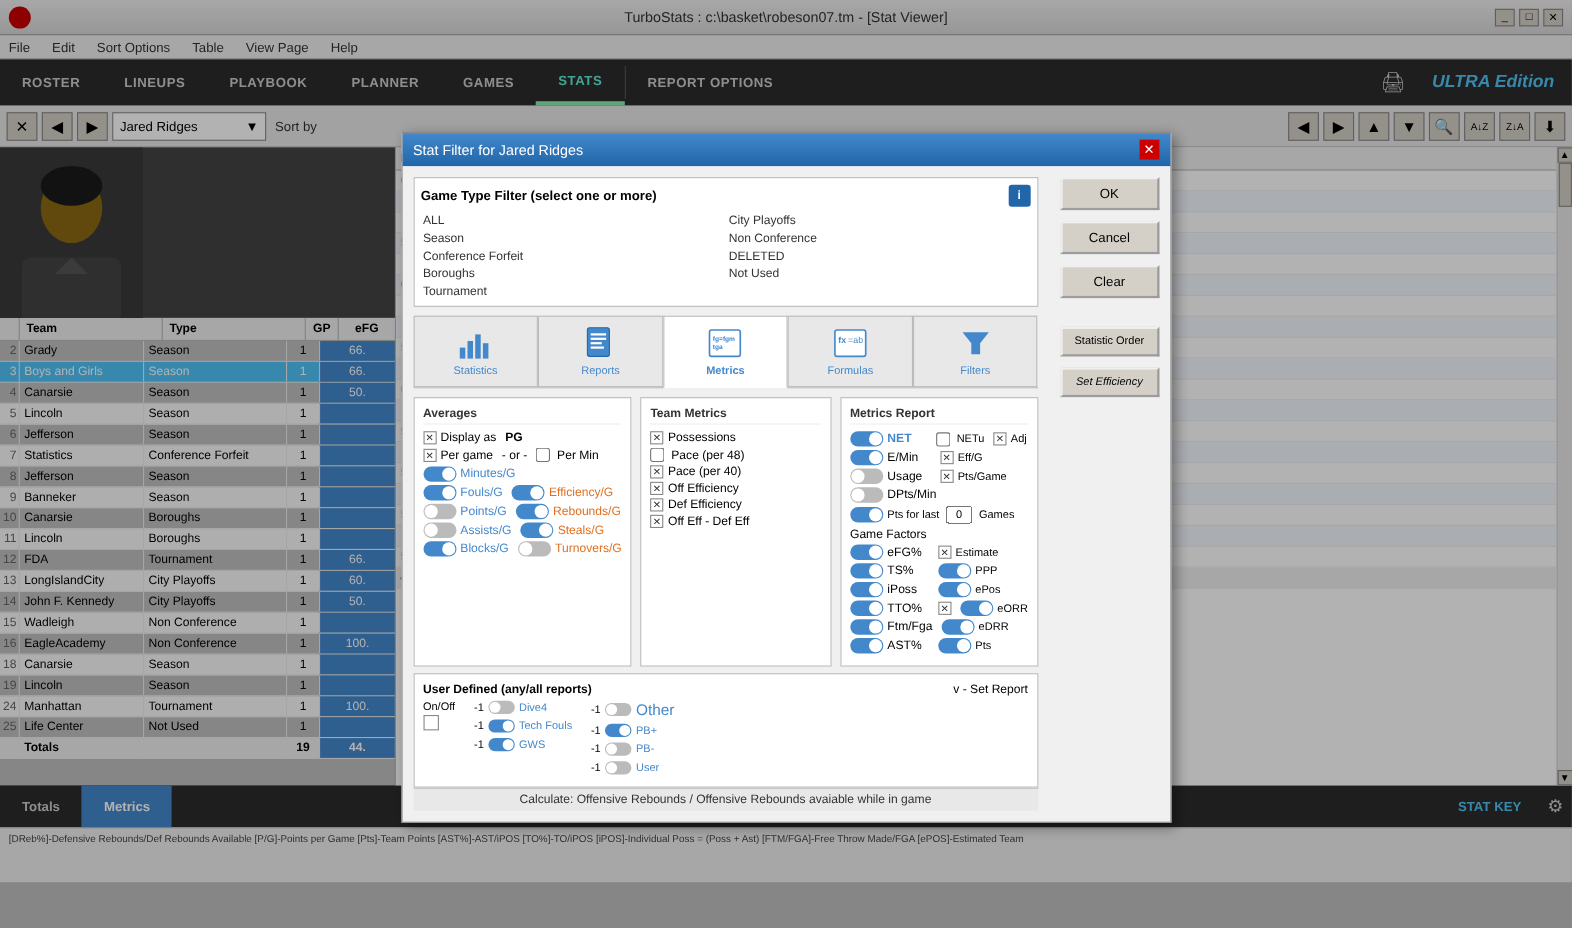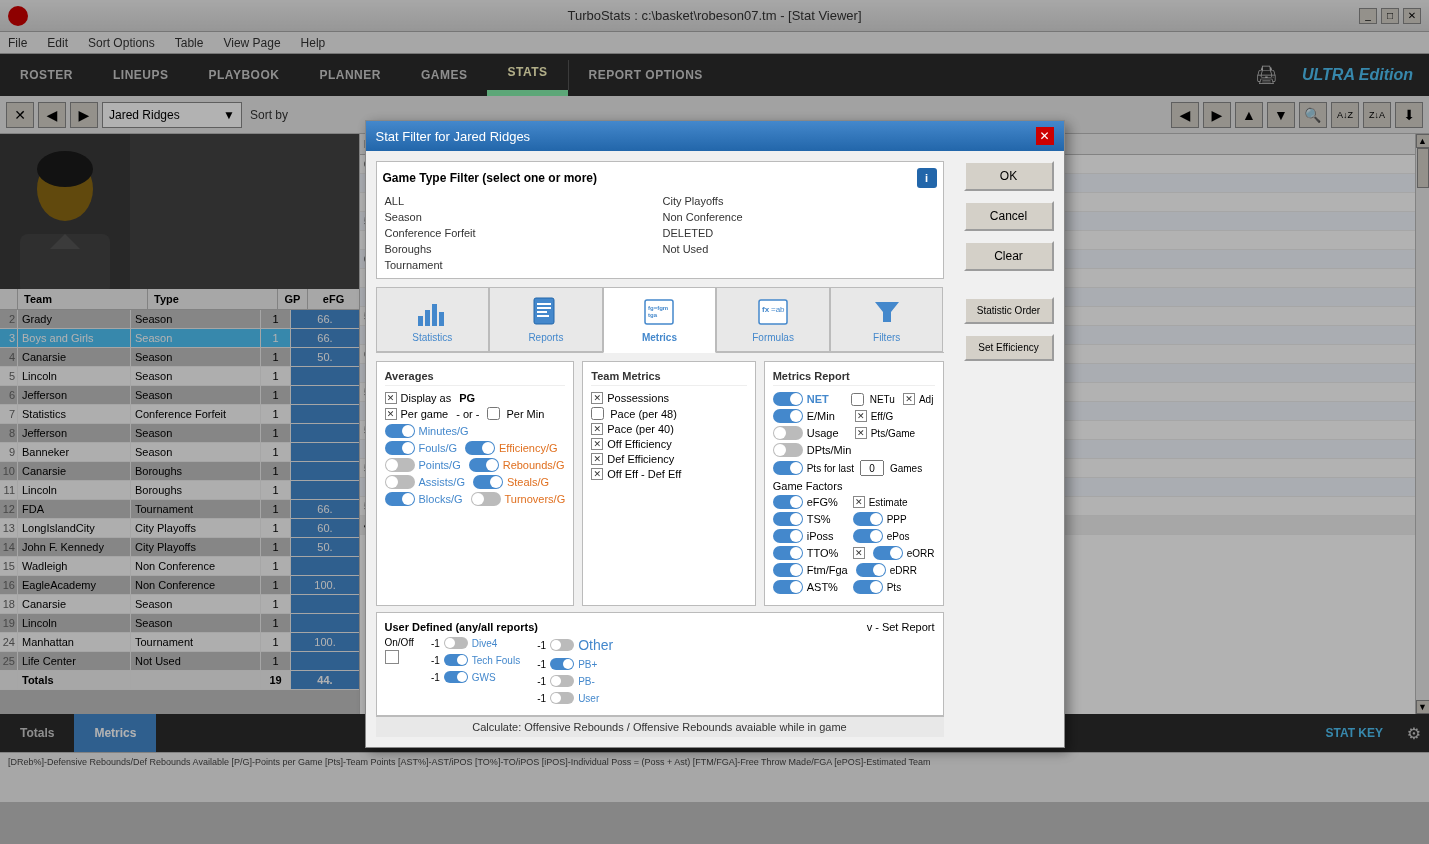--- a/index.html
+++ b/index.html
@@ -13,21 +13,21 @@
     #title-bar .win-close { background: #d4d0c8; }
     #title-bar .win-icon { position: absolute; left: 8px; width: 20px; height: 20px; background: #c00; border-radius: 50%; }
 
     
     #menu-bar { background: #f0f0f0; height: 22px; display: flex; align-items: center; padding: 0 4px; border-bottom: 1px solid #aaa; gap: 12px; }
     #menu-bar span { font-size: 12px; color: #333; cursor: pointer; padding: 2px 4px; }
 
     
     #nav-bar { background: #2c2c2c; height: 42px; display: flex; align-items: stretch; }
     .nav-item { color: #ccc; font-size: 12px; font-weight: bold; padding: 0 20px; display: flex; align-items: center; cursor: pointer; letter-spacing: 0.5px; }
-    .nav-item.active { color: #fef9c3; border-bottom: 6px solid #86efac; }
+    .nav-item.active { color: #5eead4; border-bottom: 4px solid #86efac; }
     .nav-separator { width: 1px; background: #555; margin: 6px 0; }
     .nav-spacer { flex: 1; }
     .nav-brand { color: #4fc3f7; font-size: 16px; font-style: italic; font-weight: bold; padding: 0 16px; display: flex; align-items: center; }
 
     
     #toolbar { background: #e8e8e8; height: 38px; display: flex; align-items: center; padding: 0 6px; border-bottom: 1px solid #bbb; gap: 4px; }
     .tb-player-select { background: white; border: 1px solid #888; padding: 2px 6px; font-size: 12px; height: 26px; min-width: 140px; cursor: pointer; display: flex; align-items: center; justify-content: space-between; }
     .tb-label { font-size: 12px; color: #333; padding: 0 4px; }
     .tb-icon-btn { width: 28px; height: 26px; background: #d4d0c8; border: 1px solid #888; display: flex; align-items: center; justify-content: center; cursor: pointer; font-size: 14px; }
 
@@ -908,17 +908,17 @@
 
         <div class="calc-bar">Calculate: Offensive Rebounds / Offensive Rebounds avaiable while in game</div>
       </div>
 
       <div id="modal-right">
         <button class="modal-btn">OK</button>
         <button class="modal-btn">Cancel</button>
         <button class="modal-btn">Clear</button>
         <div style="margin-top:8px;"></div>
         <button class="modal-btn" style="font-size:10px;">Statistic Order</button>
-        <button class="modal-btn" style="font-size:10px;">Set Efficiency</button>
+        <button class="modal-btn" style="font-size:10px;font-style:italic;">Set Efficiency</button>
       </div>
     </div>
   </div>
 </div>
 
 </body></html>

